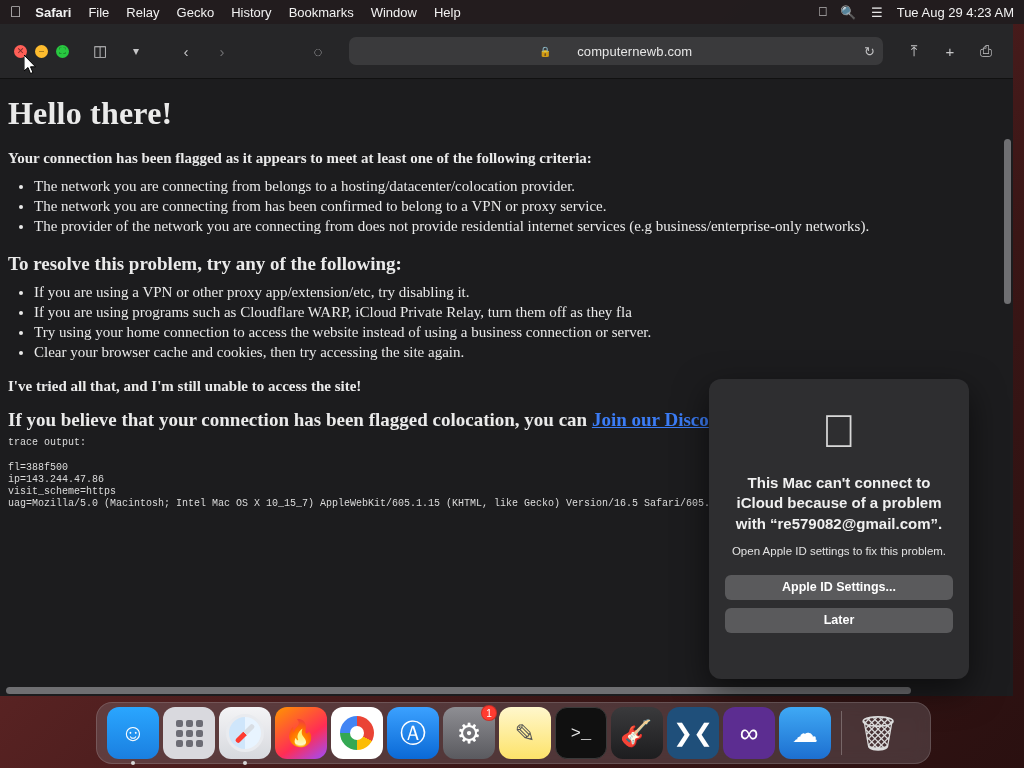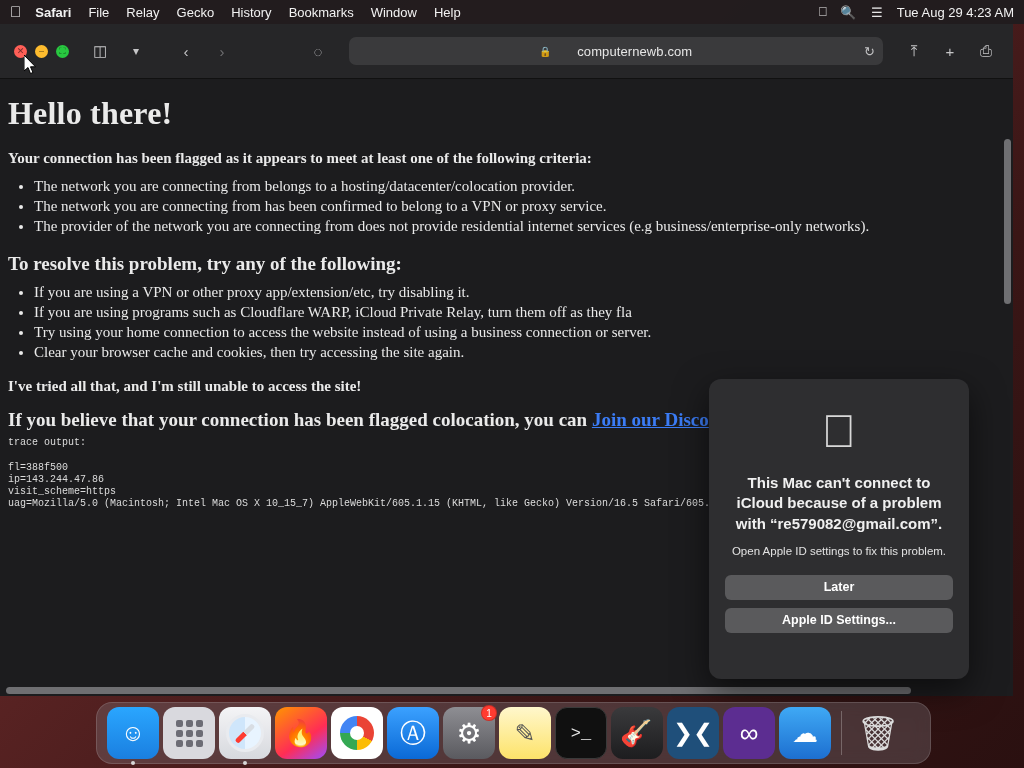--- a/index.html
+++ b/index.html
@@ -270,22 +270,22 @@
     <div id="hscroll">
         <div class="thumb"></div>
       </div>
   </div>
 </div>
 
 <div id="icloud-dialog">
   <div class="applemark"></div>
   <div class="title">This Mac can't connect to iCloud because of a problem with “re579082@gmail.com”.</div>
   <div class="sub">Open Apple ID settings to fix this problem.</div>
+  <div class="btn">Apple ID Settings...</div>
   <div class="btn">Later</div>
-  <div class="btn">Apple ID Settings...</div>
 </div>
 
 <div id="dock">
   <div class="dock-icon i-finder">
     <span class="finder-face">☺</span>
     <span class="dot"></span>
   </div>
   <div class="dock-icon i-launchpad">
     <span class="lp-grid">
         <i></i>

